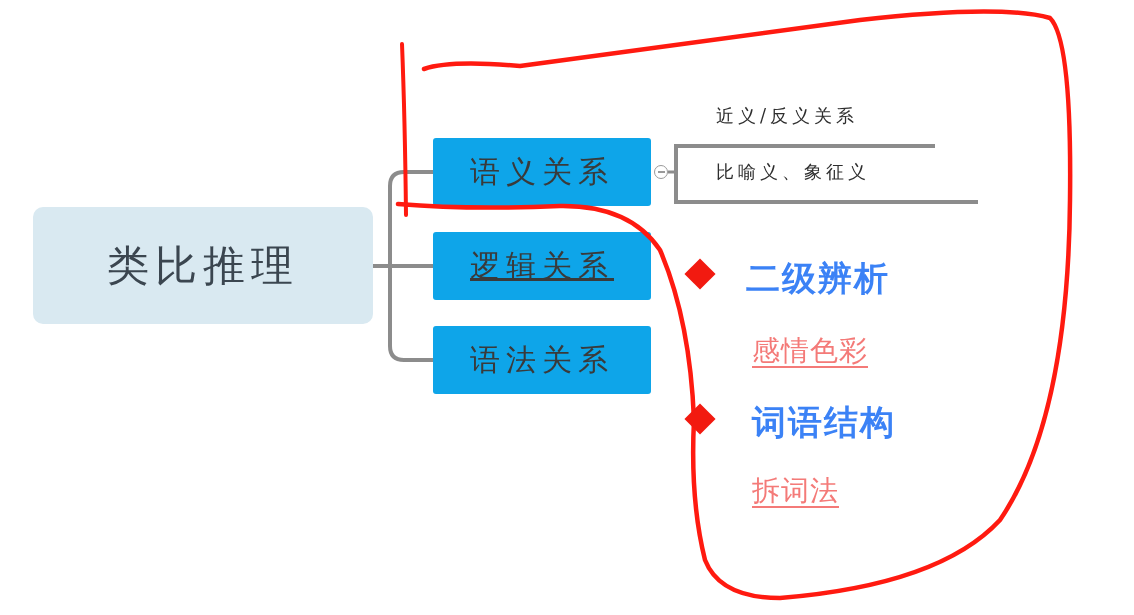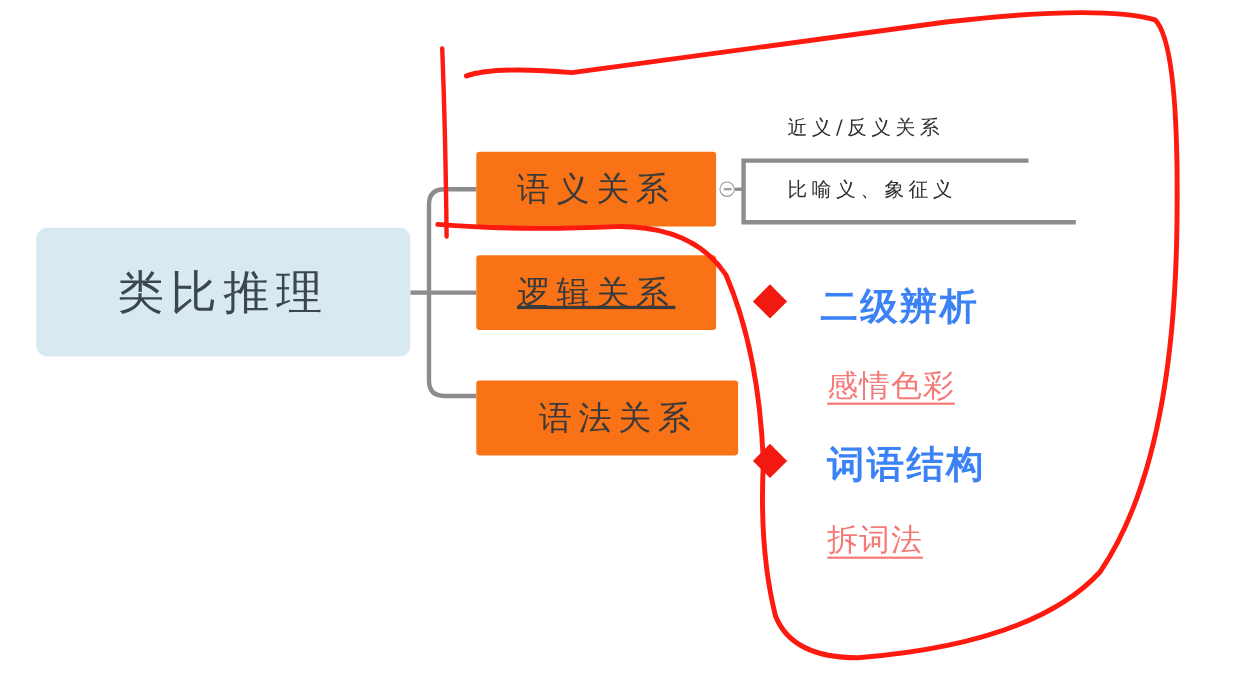--- a/index.html
+++ b/index.html
@@ -9,21 +9,21 @@
       font-family: "DejaVu Serif", "Liberation Serif", serif;
     }
     .root-node {
       position: absolute; left: 33px; top: 207px; width: 340px; height: 117px;
       background: #d9e9f1; border-radius: 10px;
       display: flex; align-items: center; justify-content: center;
       font-size: 42px; letter-spacing: 6px; color: #3b4650; text-align: right;
     }
     .branch-node {
       position: absolute; left: 433px; width: 218px; height: 68px;
-      background: #f97316; border-radius: 3px;
+      background: #0ea5e9; border-radius: 3px;
       display: flex; align-items: center; justify-content: center;
       font-size: 30px; letter-spacing: 6px; color: #3a3a3a;
     }
     .leaf-text {
       position: absolute; font-size: 18px; letter-spacing: 4px; color: #2e2e2e;
     }
     .note-title {
       position: absolute; font-size: 34px; font-weight: bold; color: #3b82f6; letter-spacing: 2px;
       font-family: "DejaVu Sans", "Liberation Sans", sans-serif;
     }
@@ -64,21 +64,21 @@
 
 <div class="branch-node" style="top:138px;">
   <span>语义关系</span>
 </div>
 <div class="collapse-btn"></div>
 
 <div class="branch-node" style="top:232px;text-decoration:underline;">
   <span>逻辑关系</span>
 </div>
 
-<div class="branch-node" style="top:346px;padding-left:20px;">
+<div class="branch-node" style="top:326px;">
   <span>语法关系</span>
 </div>
 
 <div class="leaf-text" style="left:716px; top:104px;">近义/反义关系</div>
 <div class="leaf-text" style="left:716px; top:160px;">比喻义、象征义</div>
 
 <svg class="overlay" width="1134" height="615">
 
   <path d="M402 44 Q405 120 406 215" fill="none" stroke="#ff1a10" stroke-width="4" stroke-linecap="round"></path>
 

